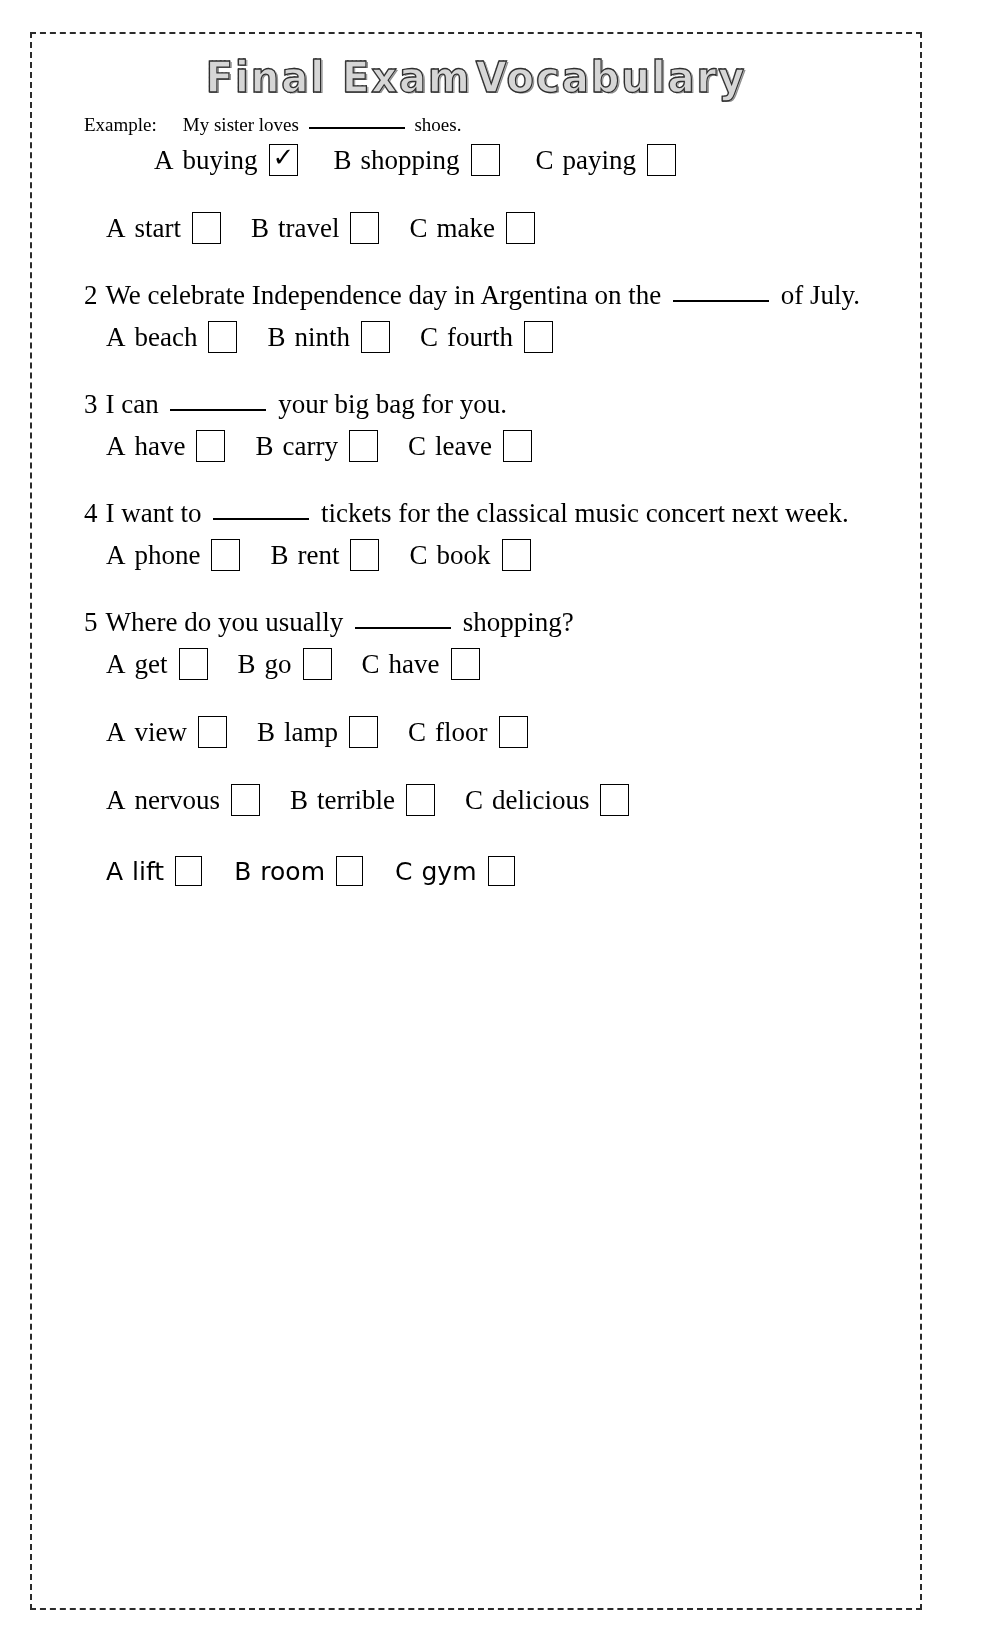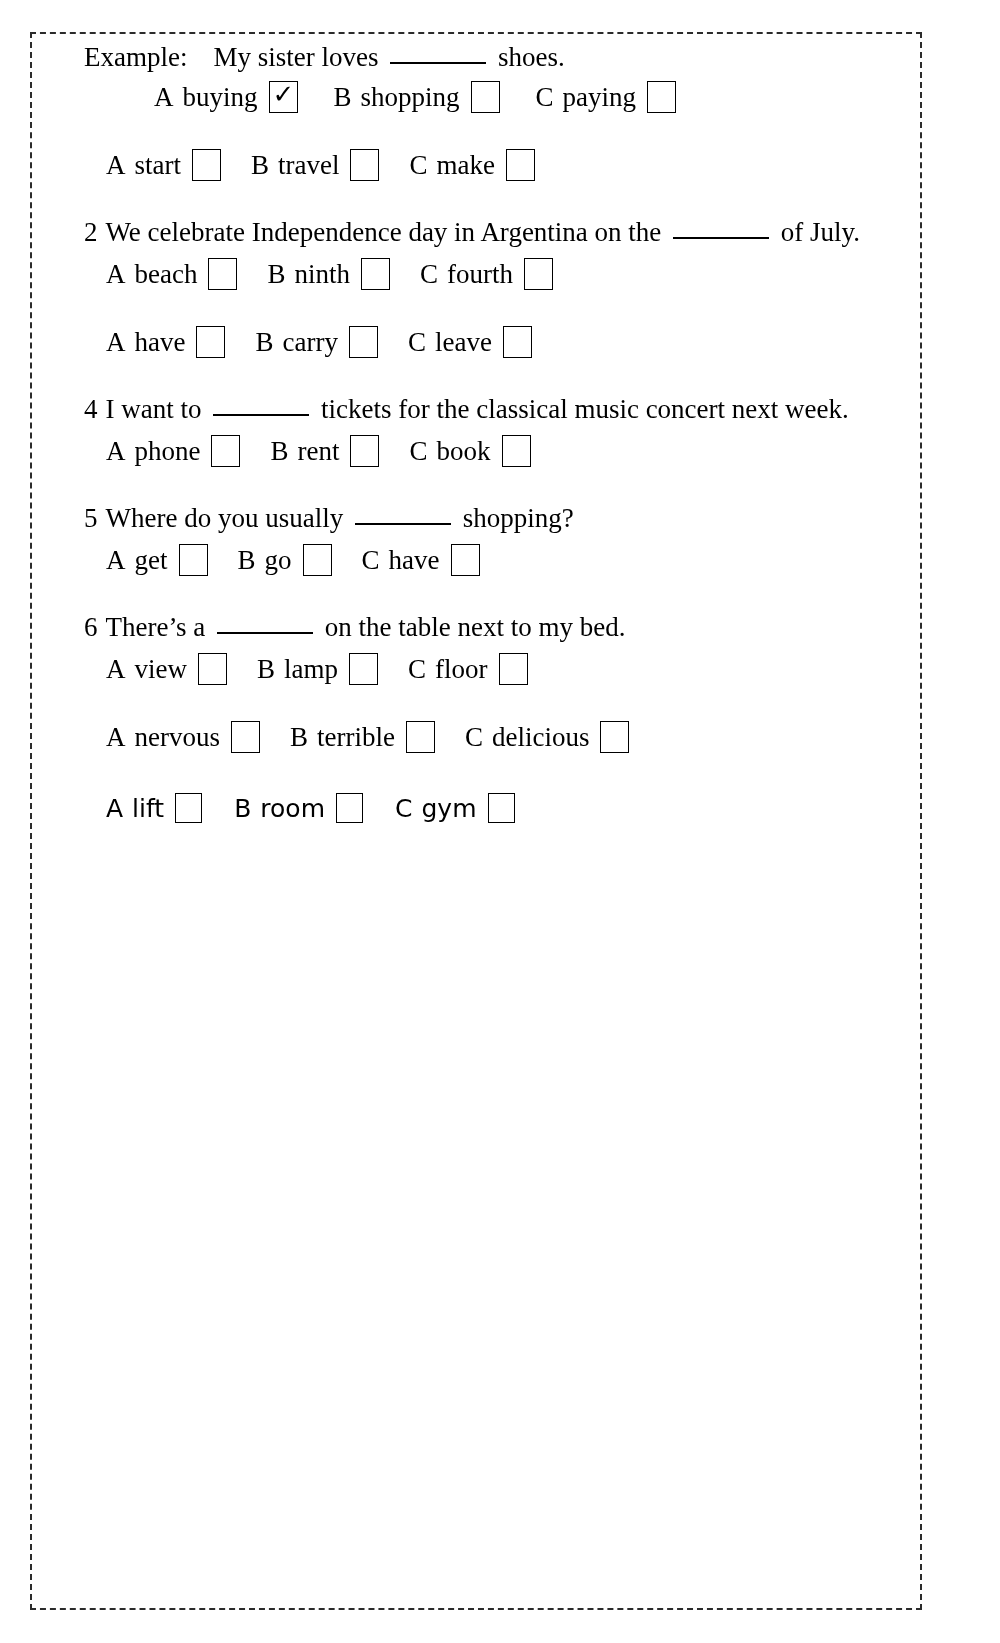--- a/index.html
+++ b/index.html
@@ -60,21 +60,21 @@
   
   .instruction {
     font-size: 29px;
     font-weight: bold;
     margin: 20px 0 0 22px;
     letter-spacing: .1px;
   }
   .tickmark { font-family: "DejaVu Sans", sans-serif; font-size: 25px; }
 
   .example-line {
-    font-size: 27px;
+    font-size: 19px;
     margin: 8px 0 0 52px;
   }
   .example-label { margin-right: 26px; }
 
   
   .blank {
     display: inline-block;
     width: 96px;
     border-bottom: 2px solid #000;
     margin: 0 5px;
@@ -138,20 +138,24 @@
     font-family: "DejaVu Sans", sans-serif;
     font-size: 25px;
   }
   .options.sans .checkbox { width: 27px; height: 30px; }
 </style>
 </head>
 <body>
 
 <div class="page">
 
+  <div class="title-block">
+    <div class="title-line">Final Exam</div>
+    <div class="title-line second">Vocabulary</div>
+  </div>
 
 
   <div class="example-line">
     <span class="example-label">Example:</span><span>My sister loves</span>
     <span class="blank"></span>
     <span>shoes.</span>
   </div>
   <div class="options" id="example-options" style="margin-left:122px;margin-top:8px;">
       <span class="option">
         <span class="opt-letter">A</span>
@@ -204,20 +208,21 @@
             <span class="checkbox"></span>
           </span>
           <span class="option" style="margin-left: 30px;">
             <span class="opt-letter">C</span>
             <span class="opt-word">fourth</span>
             <span class="checkbox"></span>
           </span>
         </div>
       </div>
       <div class="question">
+        <span class="q-text"><span class="q-num">3</span><span>I can</span> <span class="blank"></span> <span>your big bag for you.</span></span>
         <div class="options q-opts">
           <span class="option">
             <span class="opt-letter">A</span>
             <span class="opt-word">have</span>
             <span class="checkbox"></span>
           </span>
           <span class="option" style="margin-left: 30px;">
             <span class="opt-letter">B</span>
             <span class="opt-word">carry</span>
             <span class="checkbox"></span>
@@ -263,21 +268,20 @@
             <span class="checkbox"></span>
           </span>
           <span class="option" style="margin-left: 30px;">
             <span class="opt-letter">C</span>
             <span class="opt-word">have</span>
             <span class="checkbox"></span>
           </span>
         </div>
       </div>
       <div class="question">
-        <span class="q-text"><span class="q-num">6</span><span>There’s a</span> <span class="blank"></span> <span>on the table next to my bed.</span></span>
         <div class="options q-opts">
           <span class="option">
             <span class="opt-letter">A</span>
             <span class="opt-word">view</span>
             <span class="checkbox"></span>
           </span>
           <span class="option" style="margin-left: 30px;">
             <span class="opt-letter">B</span>
             <span class="opt-word">lamp</span>
             <span class="checkbox"></span>

